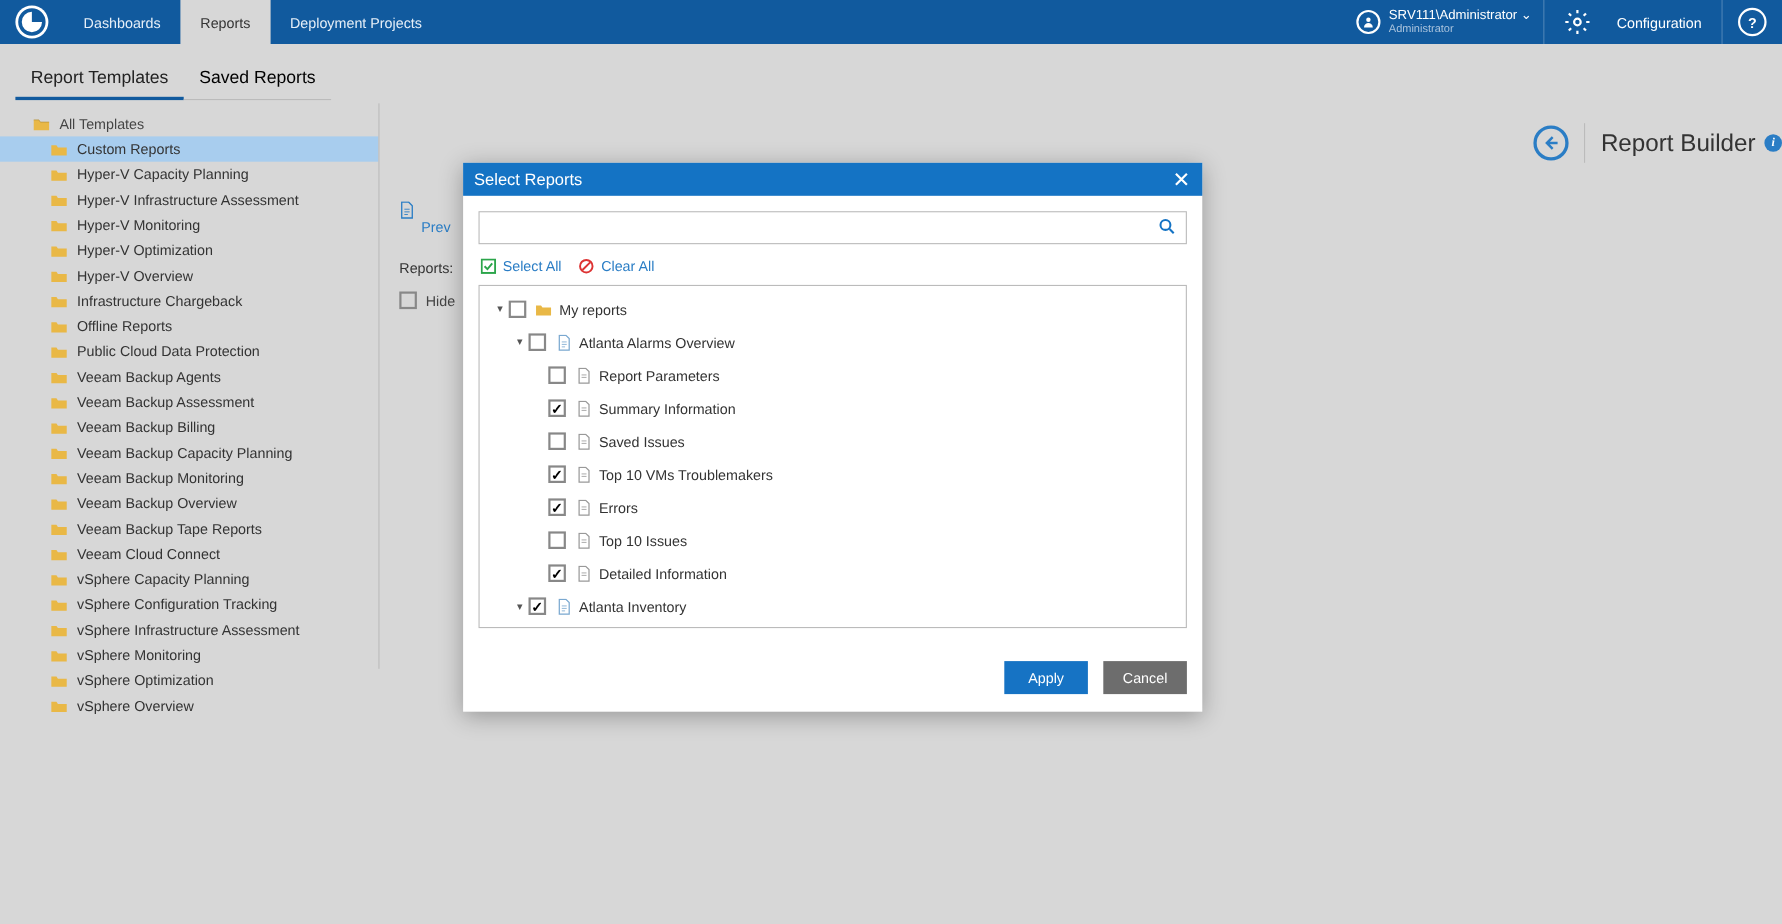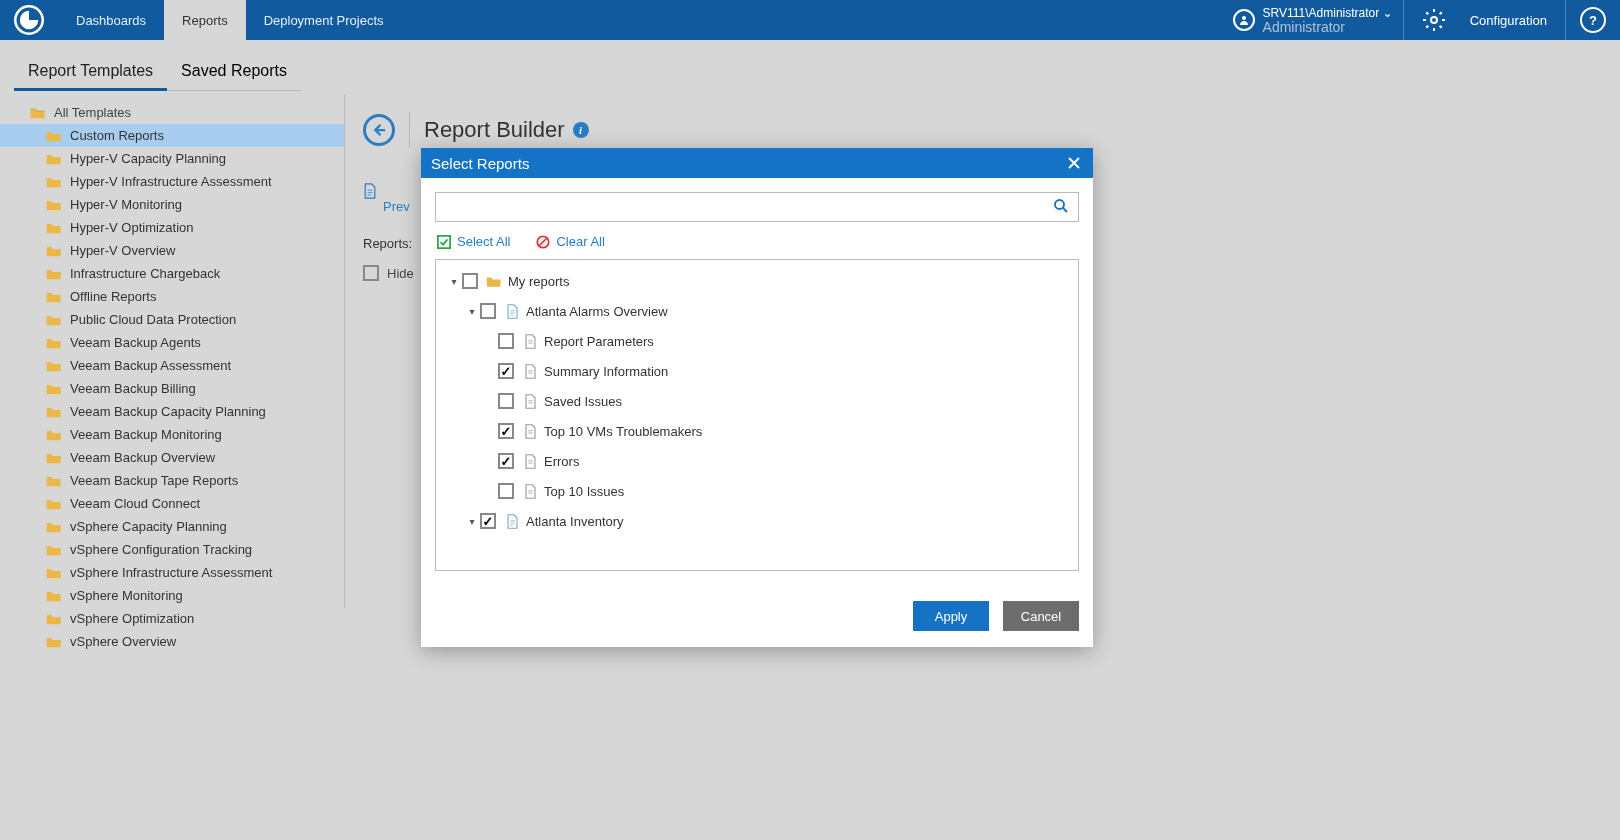--- a/index.html
+++ b/index.html
@@ -10,41 +10,41 @@
   .logo { width: 30px; height: 30px; margin: 5px 14px 5px 14px; display: flex; align-items: center; justify-content: center; background: #fff; border-radius: 50%; }
   .logo svg { width: 26px; height: 26px; }
   .topnav { display: flex; align-items: stretch; }
   .topnav-item { display: flex; align-items: center; padding: 0 18px; color: #e6eff8; cursor: pointer; }
   .topnav-item.active { background: #d7d7d7; color: #333; }
   .topspacer { flex: 1; }
   .userbox { display: flex; align-items: center; padding: 0 10px; cursor: pointer; border-right: 1px solid rgba(255,255,255,.25); }
   .usericon { width: 22px; height: 22px; border: 2px solid #fff; border-radius: 50%; margin-right: 8px; display: flex; align-items:center; justify-content:center; }
   .usericon svg { width: 12px; height: 12px; }
   .usertext { font-size: 12px; line-height: 14px; }
-  .userrole { color: #a9c3dd; font-size: 14px; }
+  .userrole { color: #a9c3dd; font-size: 10px; }
   .confbox { display: flex; align-items: center; padding: 0 18px; cursor: pointer; border-right: 1px solid rgba(255,255,255,.25); gap: 16px; }
   .gearicon { width: 24px; height: 24px; margin-right: 8px; }
   .helpbox { display: flex; align-items: center; padding: 0 14px; }
   .helpcircle { width: 26px; height: 26px; border: 2px solid #fff; border-radius: 50%; display: flex; align-items:center; justify-content:center; font-weight: bold; cursor:pointer; }
 
   
   .page { display: flex; height: 568px; }
   .leftcol { width: 345px; background: #d7d7d7; position: relative; }
   .subtabs { display: flex; padding: 14px 0 0 14px; }
   .subtab { padding: 8px 14px 10px; font-size: 16px; color: #000000; cursor: pointer; border-bottom: 1px solid #bbb; }
   .subtab.active { color: #222; border-bottom: 3px solid #115a9e; font-weight: 500; padding-bottom: 8px; }
 
   .treewrap { padding: 10px 0 0 0; }
   .tree-root { display: flex; align-items: center; padding: 4px 0 4px 30px; cursor: pointer; }
   .tree-item { display: flex; align-items: center; padding: 4px 12px 4px 46px; cursor: pointer; }
   .tree-item.selected { background: #a8cdee; }
   .foldericon { width: 16px; height: 14px; margin-right: 8px; flex-shrink: 0; }
 
   .maincol { flex: 1; background: #d7d7d7; border-left: 1px solid #bbb; margin-left: -1px; margin-top: 54px; position: relative; padding-top: 10px; }
-  .titlebar { display: flex; align-items: center; padding: 8px 0 0 18px; }
+  .titlebar { display: flex; align-items: center; padding: 8px 0 0 18px; justify-content: flex-end; }
   .backbtn { width: 32px; height: 32px; border: 3px solid #2a7dc5; border-radius: 50%; display: flex; align-items:center; justify-content:center; cursor:pointer; margin-right: 14px; }
   .vline { width: 1px; height: 36px; background: #bbb; margin-right: 14px; }
   .pagetitle { font-size: 22px; color: #333; margin-right: 8px; }
   .infoicon { width: 16px; height: 16px; background: #2a7dc5; color:#fff; border-radius:50%; display:flex; align-items:center; justify-content:center; font-size:11px; font-weight:bold; cursor:pointer; font-style: italic; font-family: Georgia, serif;}
 
   .actionrow { display: flex; align-items: center; padding: 20px 0 0 18px; }
   .docicon { width: 14px; height: 16px; margin-right: 6px; }
   .linklabel { color: #2a7dc5; cursor: pointer; margin-top: 31px; }
 
   .paramlabel { padding: 22px 0 0 18px; color: #333; }
@@ -53,21 +53,21 @@
   .dialog { position: absolute; top: 148px; left: 421px; width: 672px; background: #fff; box-shadow: 0 4px 20px rgba(0,0,0,.3); }
   .dlg-head { background: #1473c4; color: #fff; padding: 6px 10px; display: flex; align-items:center; justify-content:space-between; }
   .dlg-title { font-size: 15px; }
   .dlg-close { width: 18px; height: 18px; cursor:pointer; display:flex; align-items:center; justify-content:center; font-size: 16px; }
 
   .dlg-body { padding: 14px; }
   .searchbox { border: 1px solid #bbb; height: 30px; display: flex; align-items: center; padding: 0 6px; }
   .searchbox input { flex: 1; border: none; outline: none; font-size: 13px; padding: 0 4px; }
   .searchbtn { color: #1473c4; width: 20px; height: 20px; cursor:pointer; }
 
-  .selrow { display: flex; align-items: flex-start; padding: 12px 0 10px 2px; gap: 26px; }
+  .selrow { display: flex; align-items: flex-start; padding: 12px 0 10px 2px; gap: 16px; }
   .selbtn { display:flex; align-items:center; gap:6px; color:#2a7dc5; cursor:pointer; }
 
   .treebox { border: 1px solid #bbb; height: 312px; overflow-y: scroll; padding: 6px 4px; }
   .trow { display: flex; align-items: center; height: 30px; }
   .exp { width: 12px; text-align:center; cursor:pointer; margin-right:2px; color:#555; font-size:10px; }
   .tcb { width: 16px; height: 16px; border: 2px solid #888; margin-right: 8px; cursor:pointer; flex-shrink:0; display:flex; align-items:center; justify-content:center; }
   .tcb.checked::after { content:'✓'; color:#000; font-size:13px; font-weight:bold; line-height:1; }
   .ticon { width: 16px; height: 14px; margin-right: 6px; flex-shrink:0; display:flex; align-items:center; justify-content:center; }
   .tlabel { color: #333; }
 
@@ -423,20 +423,31 @@
             <span class="exp"></span>
             <div class="tcb"></div>
             <div class="ticon">
               <svg width="13" height="15" viewBox="0 0 16 20">
                 <path d="M2 1h8l4 4v14H2z" fill="none" stroke="#999" stroke-width="1.5"></path>
                 <path d="M5 9h6M5 12h6" stroke="#999"></path>
               </svg>
             </div>
             <span class="tlabel">Top 10 Issues</span>
           </div>
+          <div class="trow" style="padding-left:44px">
+            <span class="exp"></span>
+            <div class="tcb checked"></div>
+            <div class="ticon">
+              <svg width="13" height="15" viewBox="0 0 16 20">
+                <path d="M2 1h8l4 4v14H2z" fill="none" stroke="#999" stroke-width="1.5"></path>
+                <path d="M5 9h6M5 12h6" stroke="#999"></path>
+              </svg>
+            </div>
+            <span class="tlabel">Detailed Information</span>
+          </div>
           <div class="trow" style="padding-left:26px">
             <span class="exp">▾</span>
             <div class="tcb checked"></div>
             <div class="ticon">
               <svg width="13" height="15" viewBox="0 0 16 20">
                 <path d="M2 1h8l4 4v14H2z" fill="none" stroke="#7aa8d0" stroke-width="1.5"></path>
                 <path d="M5 9h6M5 12h6M5 15h4" stroke="#7aa8d0"></path>
               </svg>
             </div>
             <span class="tlabel">Atlanta Inventory</span>

